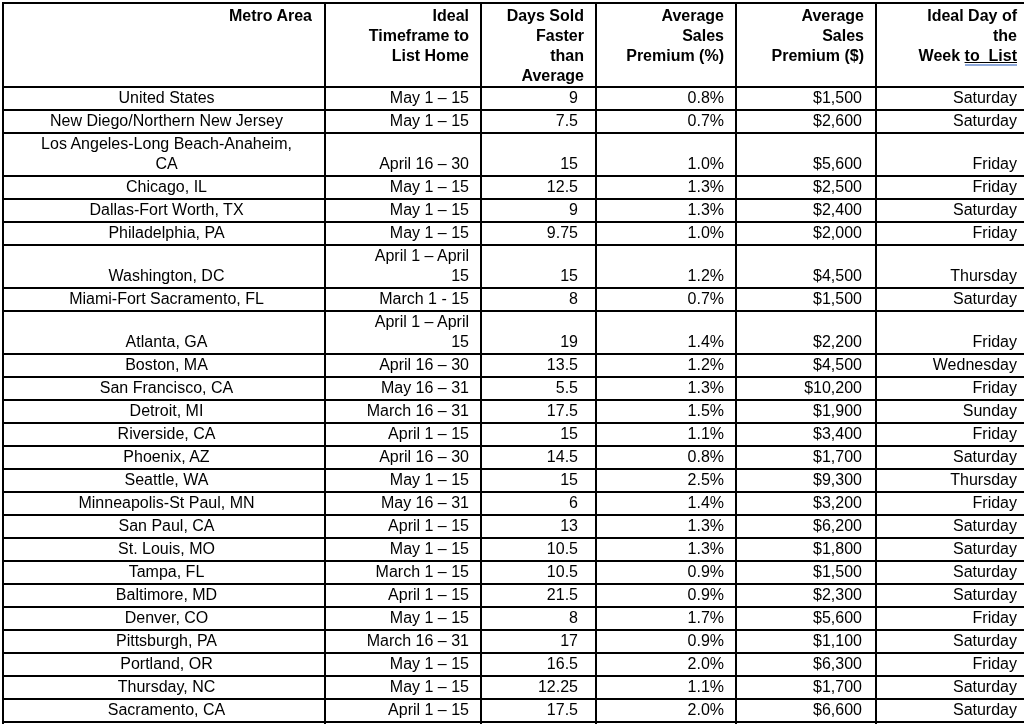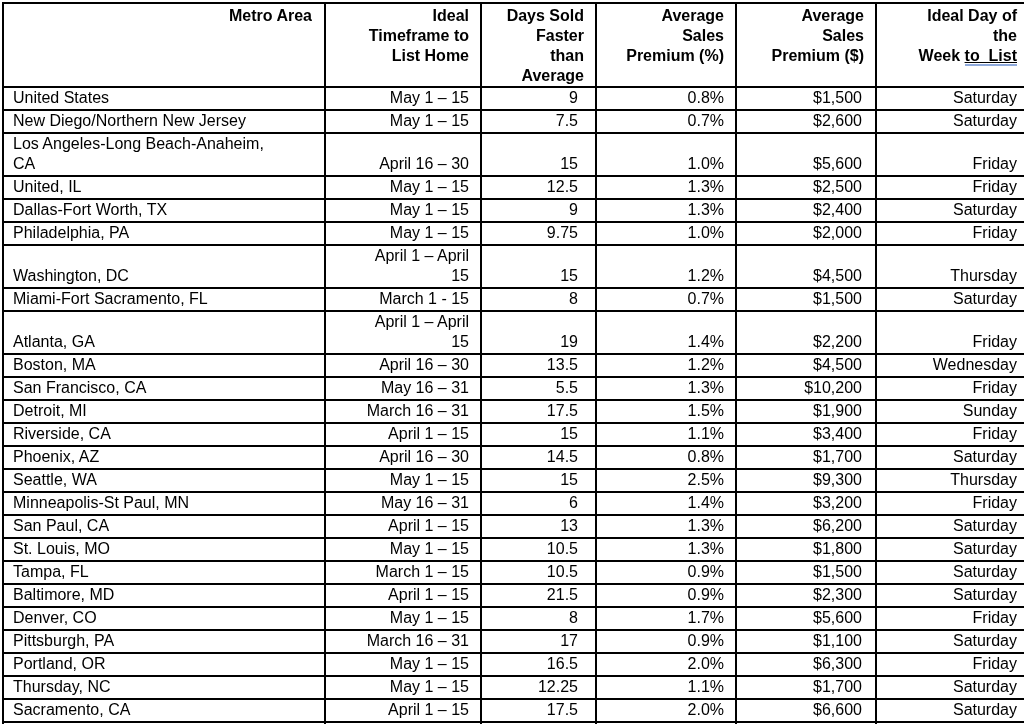--- a/index.html
+++ b/index.html
@@ -46,21 +46,21 @@
   
   col.c-metro     { width: 322px; }
   col.c-timeframe { width: 156px; }
   col.c-days      { width: 115px; }
   col.c-pct       { width: 140px; }
   col.c-usd       { width: 140px; }
   col.c-day       { width: 151px; }
 
   .metro-table th.col-metro { padding-right: 12px; }
   .metro-table td.col-metro {
-    text-align: left;
+    text-align: center;
     padding-left: 9px;
     padding-right: 4px;
   }
   .metro-table td.col-days { padding-right: 17px; }
   .metro-table td.col-pct  { }
   .metro-table td.col-usd  { padding-right: 13px; }
   .metro-table td.col-day  { padding-right: 9px; }
   .metro-table th.col-day  { padding-right: 9px; }
 
   
@@ -127,21 +127,21 @@
     <td class="col-metro">Los Angeles-Long Beach-Anaheim,
 CA</td>
     <td class="col-timeframe">April 16 – 30</td>
     <td class="col-days">15</td>
     <td class="col-pct">1.0%</td>
     <td class="col-usd">$5,600</td>
     <td class="col-day">Friday</td>
   </tr>
 
   <tr>
-    <td class="col-metro">United, IL</td>
+    <td class="col-metro">Chicago, IL</td>
     <td class="col-timeframe">May 1 – 15</td>
     <td class="col-days">12.5</td>
     <td class="col-pct">1.3%</td>
     <td class="col-usd">$2,500</td>
     <td class="col-day">Friday</td>
   </tr>
 
   <tr>
     <td class="col-metro">Dallas-Fort Worth, TX</td>
     <td class="col-timeframe">May 1 – 15</td>

